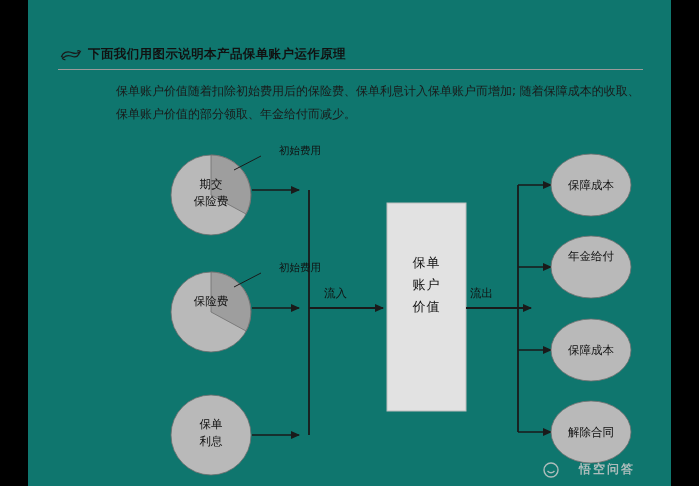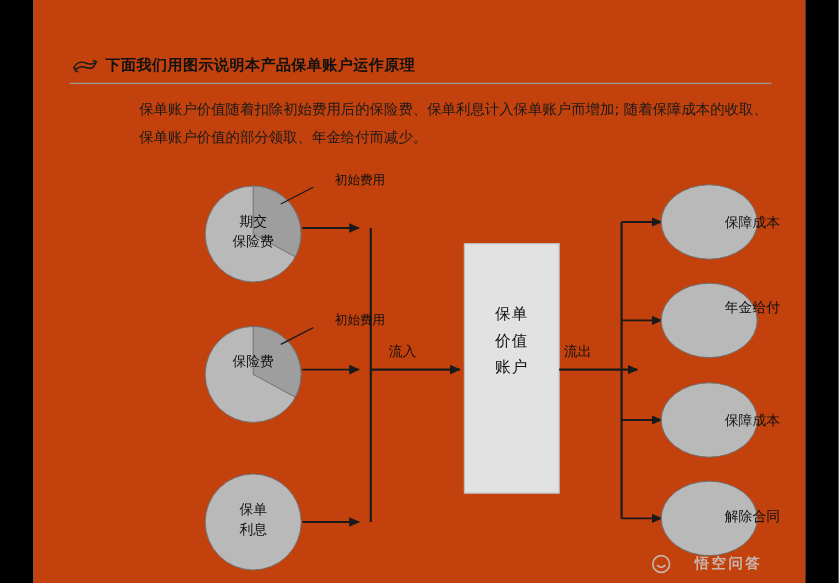--- a/index.html
+++ b/index.html
@@ -29,21 +29,21 @@
     height: 486px;
     background: #000000;
   }
   .bar.left { left: 0; }
   .bar.right { right: 0; }
 
   .sheet {
     position: absolute;
     left: 28px; top: 0;
     width: 643px; height: 486px;
-    background: #c2410c;
+    background: #0f766e;
   }
 
   
   .header {
     position: absolute;
     left: 32px;
     top: 46px;
     display: flex;
     align-items: center;
     gap: 6px;
@@ -120,21 +120,20 @@
     line-height: 22px;
     color: #111111;
     letter-spacing: 1px;
   }
   .right-label {
     position: absolute;
     text-align: center;
     font-size: 11.5px;
     line-height: 16px;
     color: #111111;
-    padding-left: 36px;
   }
 
   
   .watermark {
     position: absolute;
     right: 36px;
     bottom: 8px;
     display: flex;
     align-items: center;
     gap: 20px;
@@ -240,28 +239,28 @@
       </div>
 
       <div class="tag-label" style="left:203px; top:4px;">初始费用</div>
       <div class="tag-label" style="left:203px; top:121px;">初始费用</div>
 
       <div class="flow-label" style="left:268px; top:146px;">流入</div>
       <div class="flow-label" style="left:414px; top:146px;">流出</div>
 
       <div class="center-label" style="left:331px; top:112px; width:79px;">
         <div>保单</div>
+        <div>账户</div>
         <div>价值</div>
-        <div>账户</div>
       </div>
 
       <div class="right-label" style="left:495px; top:37px; width:80px;">保障成本</div>
       <div class="right-label" style="left:495px; top:108px; width:80px;">年金给付</div>
       <div class="right-label" style="left:495px; top:202px; width:80px;">保障成本</div>
-      <div class="right-label" style="left:495px; top:284px; width:80px;font-family:Liberation Mono, monospace;">解除合同</div>
+      <div class="right-label" style="left:495px; top:284px; width:80px;">解除合同</div>
     </div>
 
     <div class="watermark">
       <svg class="wm-icon" viewBox="0 0 16 16">
         <circle cx="8" cy="8" r="7" fill="none" stroke="#c9c9c9" stroke-width="1.4"></circle>
         <path d="M4.5 9 Q8 12.5 11.5 9" fill="none" stroke="#c9c9c9" stroke-width="1.4"></path>
       </svg>
       <span class="wm-text">悟空问答</span>
     </div>
 

